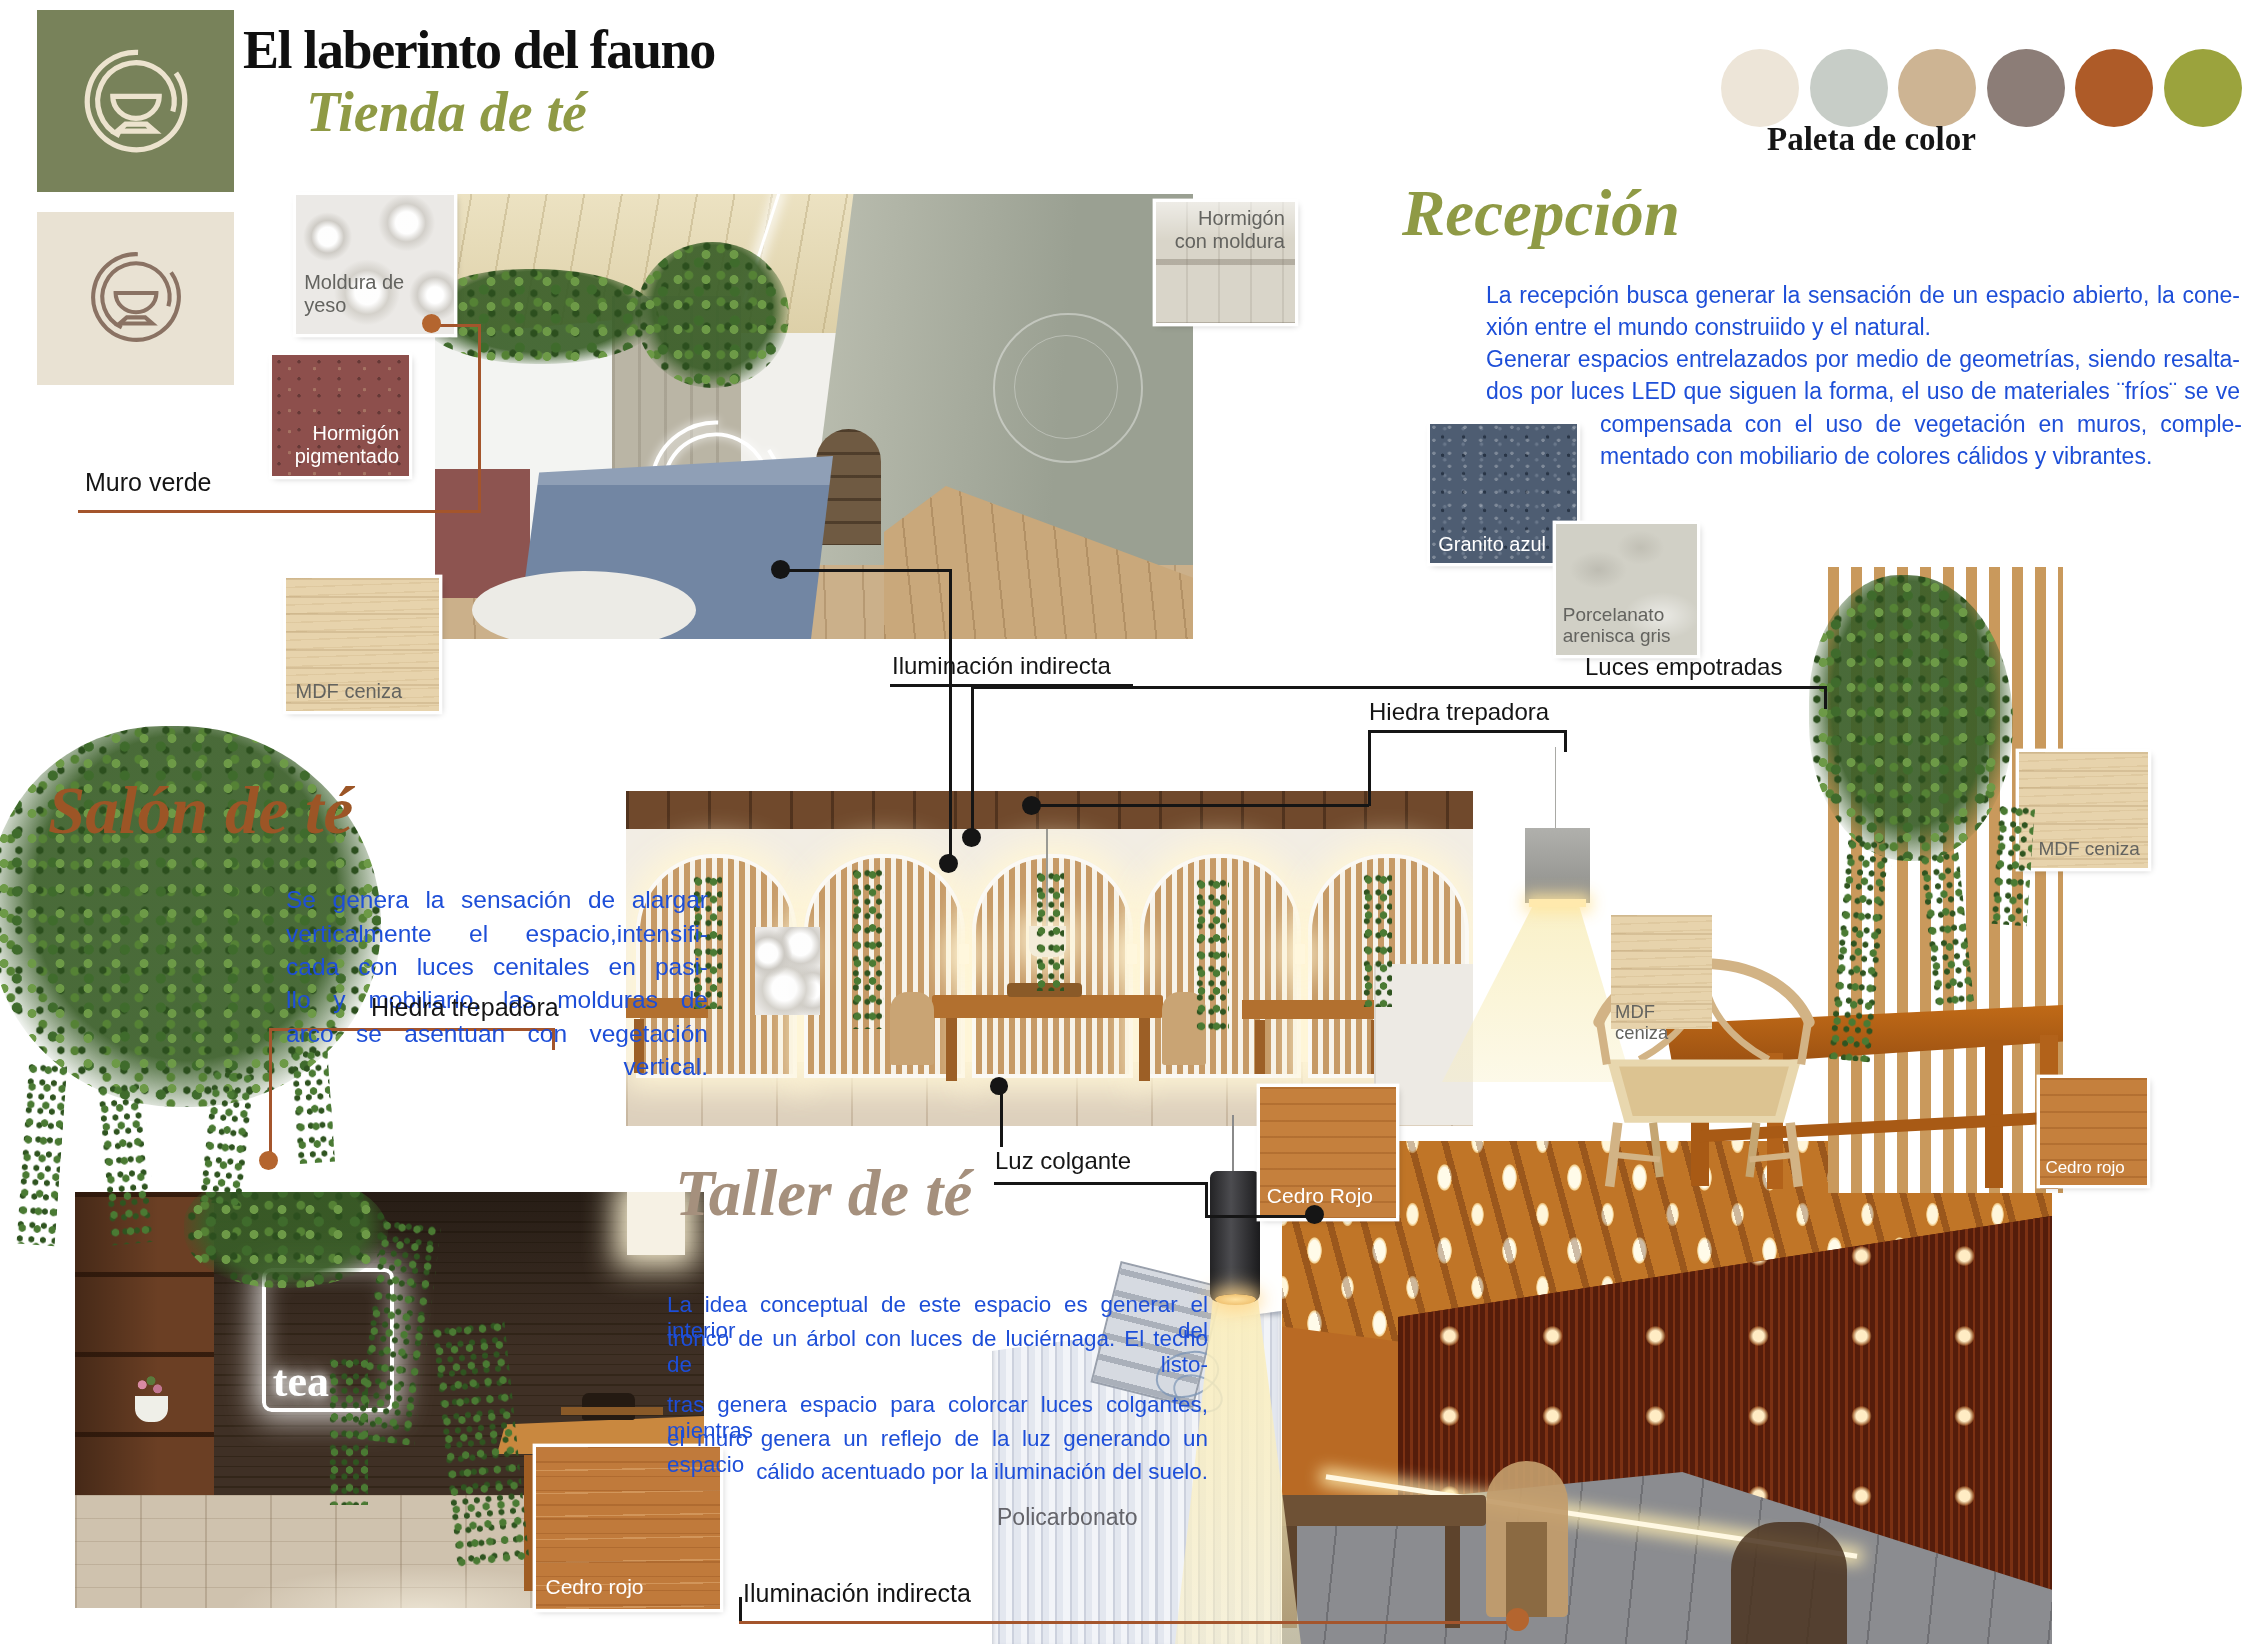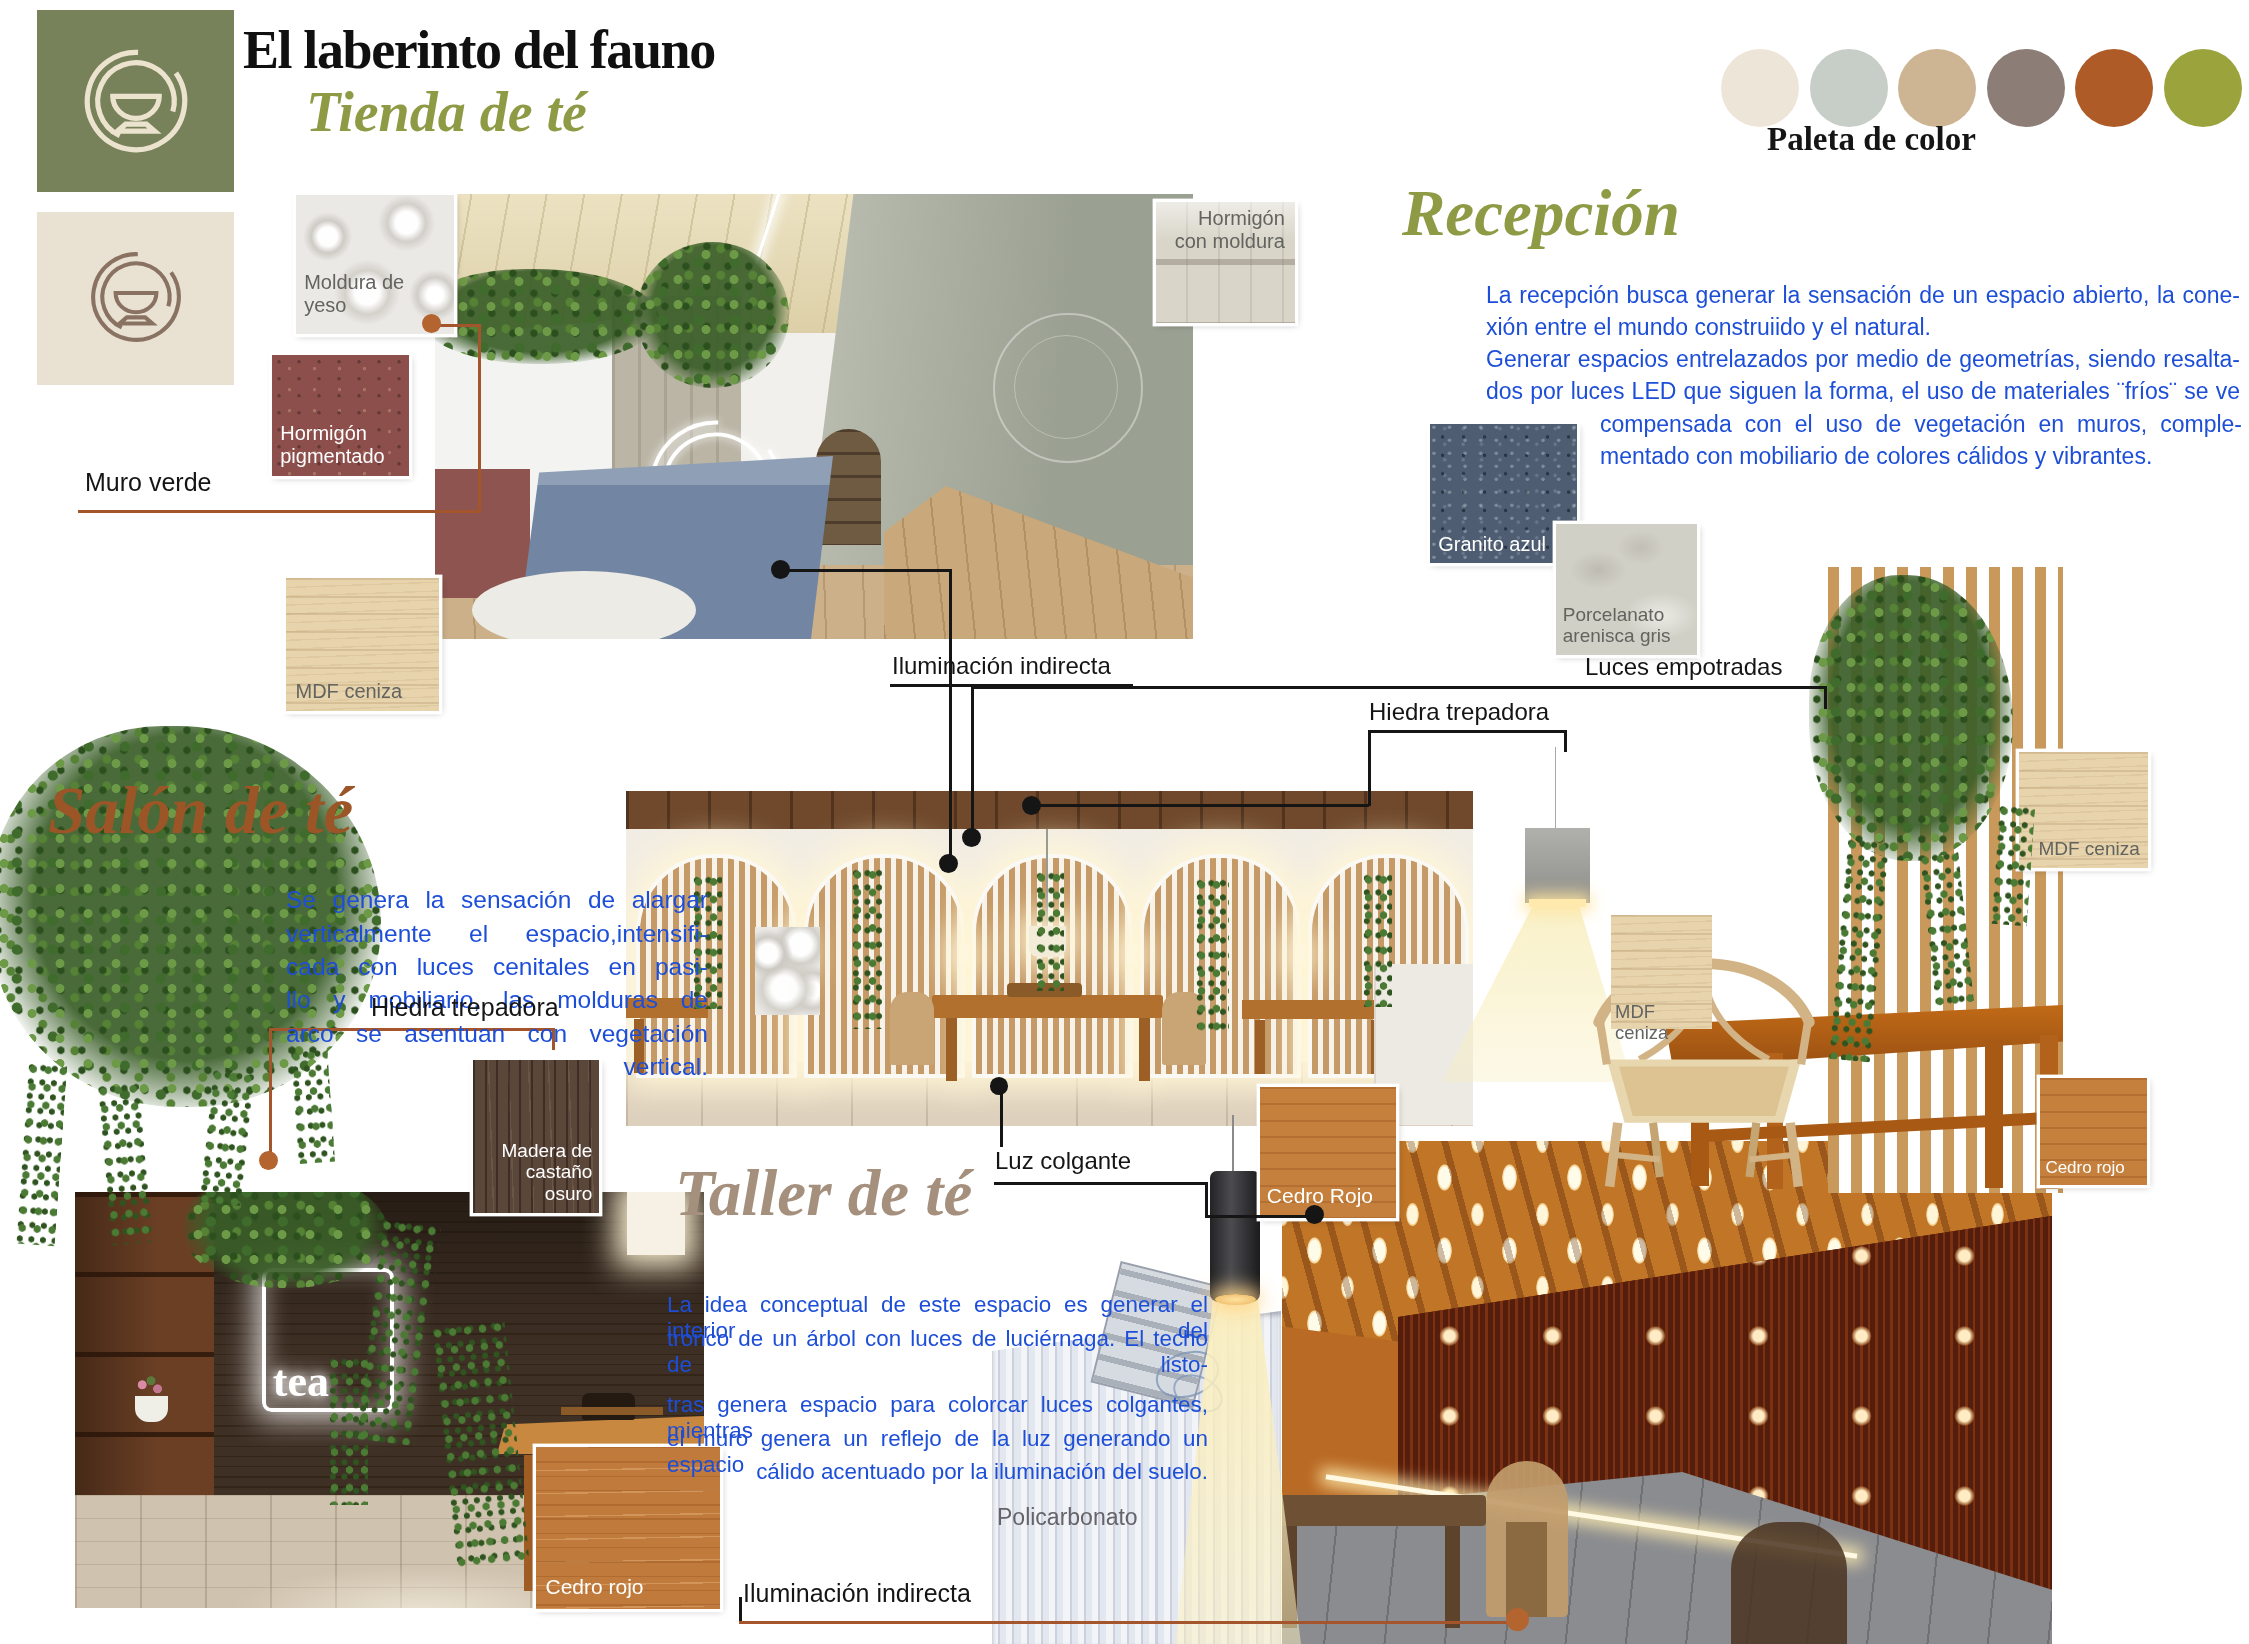--- a/index.html
+++ b/index.html
@@ -43,21 +43,21 @@
     radial-gradient(circle at 60% 70%, rgba(10,20,35,.55) 0 1.4px, transparent 2px),
     radial-gradient(circle at 80% 30%, rgba(200,210,225,.22) 0 1.4px, transparent 2px);
     background-size:15.6px 13px,21px 18.4px,18.4px 15.6px;}
   .tx-porcelain{background:#d1d0c6;background-image:
     radial-gradient(ellipse 41px 27px at 30% 35%, rgba(160,158,148,.4), transparent 70%),
     radial-gradient(ellipse 54px 34px at 75% 70%, rgba(255,255,255,.55), transparent 70%),
     radial-gradient(ellipse 34px 24.5px at 60% 18%, rgba(163,160,148,.35), transparent 70%);}
   .tx-redconcrete{background:#8d4f4c;background-image:
     radial-gradient(circle at 35% 40%, rgba(0,0,0,.28) 0 1.4px, transparent 2px),
     radial-gradient(circle at 70% 65%, rgba(222,202,152,.3) 0 1.4px, transparent 2px);
-    background-size:20px 17px,25px 21px;}
+    background-size:20px 17px,25px 21px;text-align:right;}
   .tx-wood-light{background:#e7d3ac;background-image:
     repeating-linear-gradient(180deg, rgba(170,140,95,.28) 0 2px, transparent 2px 17.7px),
     repeating-linear-gradient(178deg, rgba(190,160,110,.2) 0 1.4px, transparent 1.4px 8.8px);}
   .tx-wood-dark{background:#5b463a;background-image:
     repeating-linear-gradient(90deg, rgba(25,15,10,.45) 0 2px, transparent 2px 11.6px),
     repeating-linear-gradient(88deg, rgba(255,235,200,.09) 0 1.4px, transparent 1.4px 20px);}
   .tx-wood-orange{background:#c07a3b;background-image:
     repeating-linear-gradient(180deg, rgba(140,75,25,.32) 0 1.4px, transparent 1.4px 14.3px),
     repeating-linear-gradient(179deg, rgba(255,220,170,.28) 0 1.4px, transparent 1.4px 23px);}
   .tx-wood-cedro{background:#c5803d;background-image:
@@ -325,23 +325,20 @@
     <div class="abs" style="left:476px;top:299px;width:122px;height:11px;background:#a05d23;"></div>
     <div class="abs" style="left:507px;top:201px;width:53px;height:27px;background:#241a12;border-radius:6.8px 6.8px 2.7px 2.7px;"></div>
     <div class="abs" style="left:486px;top:215px;width:102px;height:8.2px;background:#8a5a28;"></div>
 
     <div class="abs glowbox" style="left:552px;top:0;width:58px;height:63px;background:#f6f1e4;"></div>
 
     <div class="abs" style="left:569px;top:292px;width:61px;height:124px;background:#d8c5a5;
          border-radius:30px 30px 0 0;opacity:.9;"></div>
   </div>
 
-  <div class="sw tx-wood-dark" style="left:473px;top:1060px;width:126px;height:153px;">
-    <div class="lbl r" style="left:5.4px;top:80px;width:114px;font-size:19px;text-align:right;">Madera de castaño osuro</div>
-  </div>
 
   <div class="sw tx-wood-orange" style="left:536px;top:1447px;width:184px;height:162px;">
     <div class="lbl" style="left:9.5px;top:128px;width:163px;font-size:21px;">Cedro rojo</div>
   </div>
 
   <div class="script" style="left:675px;top:1156px;font-size:65px;color:#a5907d;">Taller de té</div>
   <div class="pl j" style="left:667px;top:1292px;width:541px;font-size:22.4px;">La idea conceptual de este espacio es generar el interior del</div>
   <div class="pl j" style="left:667px;top:1326px;width:541px;font-size:22.4px;">tronco de un árbol con luces de luciérnaga. El techo de listo-</div>
   <div class="pl j" style="left:667px;top:1392px;width:541px;font-size:22.4px;">tras genera espacio para colorcar luces colgantes, mientras</div>
   <div class="pl j" style="left:667px;top:1426px;width:541px;font-size:22.4px;">el muro genera un reflejo de la luz generando un espacio</div>

